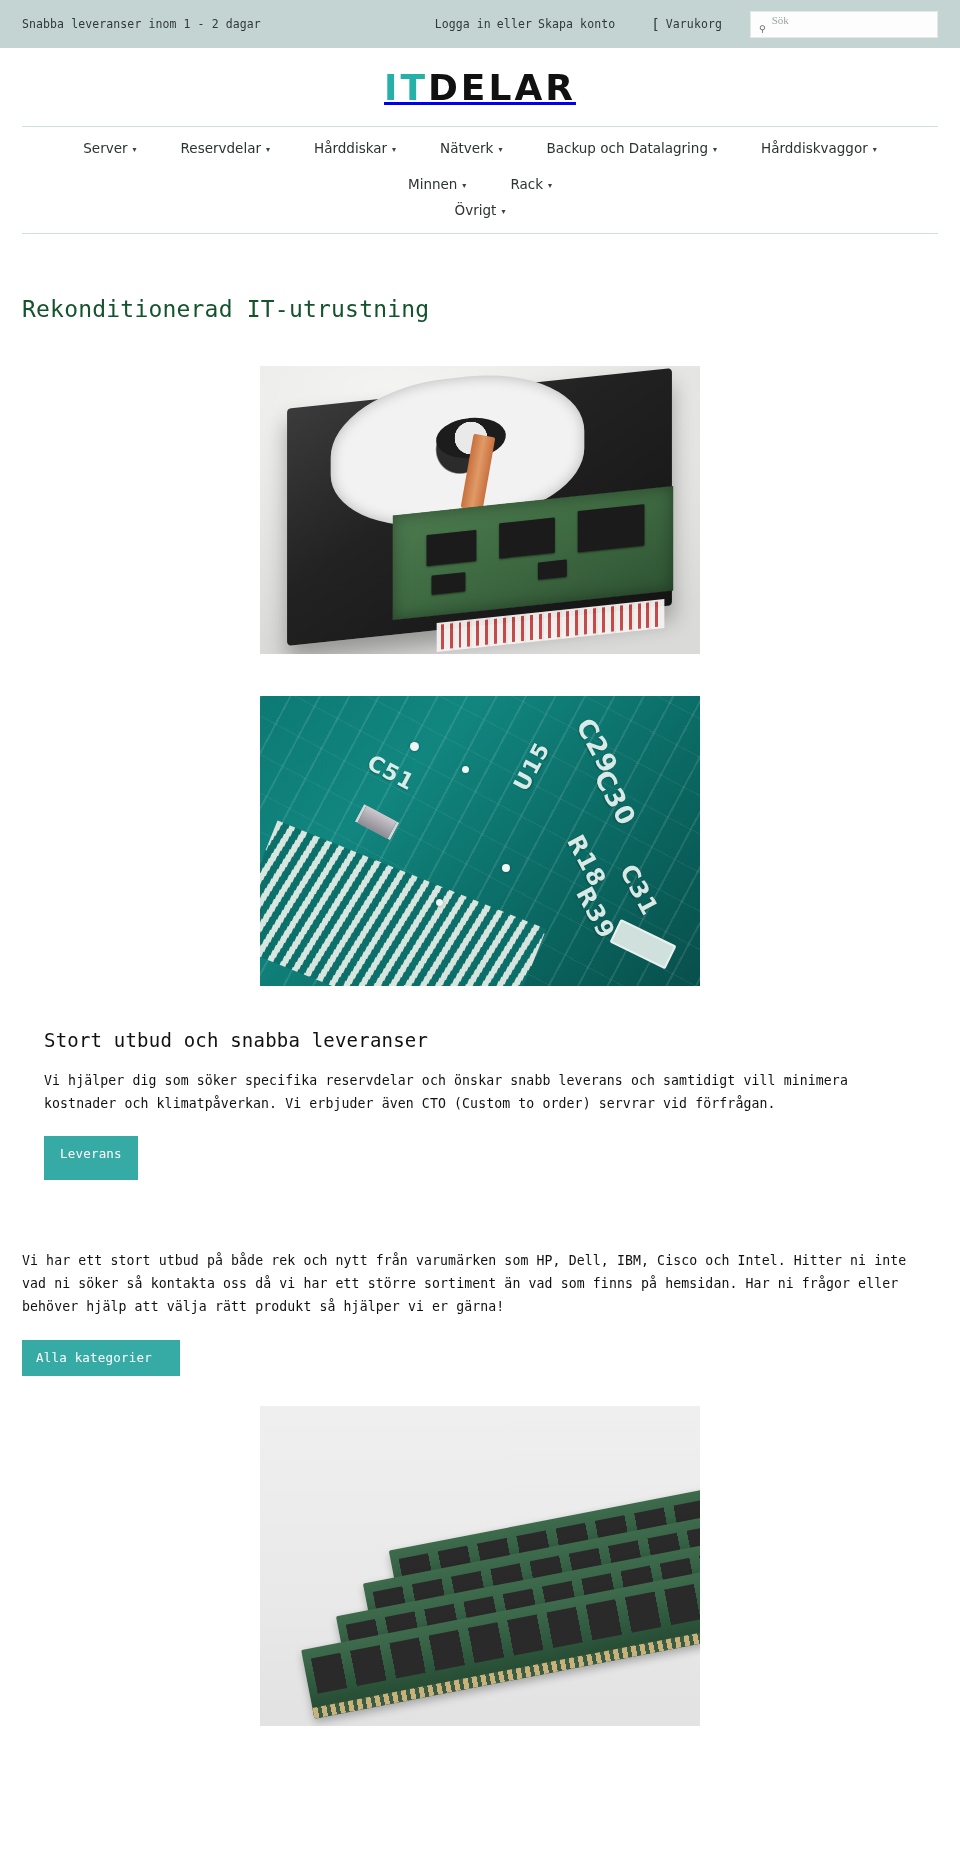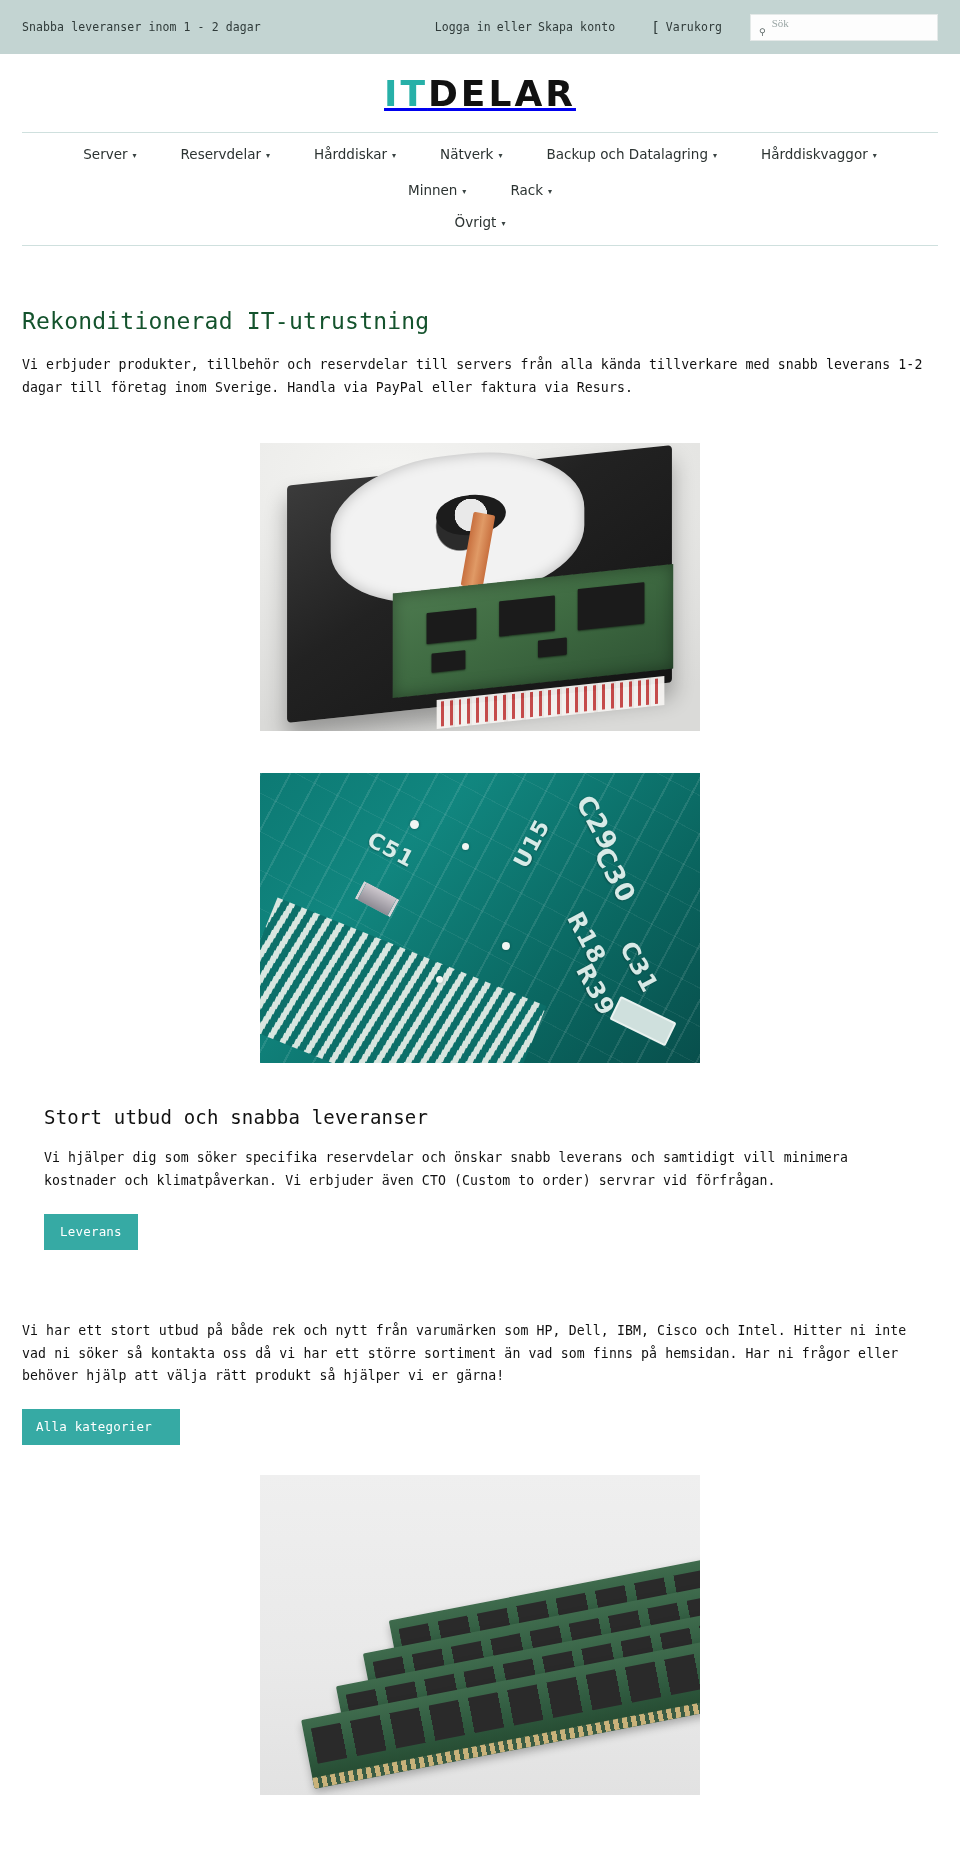--- a/index.html
+++ b/index.html
@@ -5,21 +5,21 @@
   * { box-sizing: border-box; }
   html, body {
     margin: 0; padding: 0;
     background: #ffffff;
     font-family: "DejaVu Sans Mono", "Liberation Mono", monospace;
   }
   body { width: 960px; height: 1875px; position: relative; overflow: hidden; }
 
   
   .topbar {
-    height: 54px;
+    height: 48px;
     background: #c3d4d2;
     display: flex;
     align-items: center;
     padding: 0 22px;
     font-size: 11.5px;
     color: #2f3a39;
     letter-spacing: 0.1px;
   }
   .topbar-left { flex: 0 0 auto; }
   .topbar-right {
@@ -88,21 +88,21 @@
     border-bottom: 1px solid #cfe0de;
     padding: 8px 0 10px 0;
     margin: 0 22px;
     font-family: "DejaVu Sans", sans-serif;
   }
   .nav-row {
     display: flex; justify-content: center; align-items: center;
     flex-wrap: wrap;
     gap: 10px;
   }
-  .nav-row.row2 { margin-top: 6px; }
+  .nav-row.row2 { }
   .nav-item {
     display: inline-flex; align-items: baseline;
     padding: 5px 17px;
     font-size: 13.5px;
     color: #2c3332;
     text-decoration: none;
     white-space: nowrap;
     cursor: pointer;
   }
   .nav-caret {
@@ -154,21 +154,21 @@
   }
   p.sec-text {
     font-size: 13.2px; line-height: 1.72; color: #111;
     margin: 0 0 21px 0; letter-spacing: 0.1px;
   }
   .btn {
     display: inline-block;
     background: #36aaa4;
     color: #ffffff;
     font-size: 12.5px;
-    padding: 10px 16px 11px 16px;
+    padding: 10px 16px 19px 16px;
     text-decoration: none;
     border: none;
     cursor: pointer;
     font-family: "DejaVu Sans Mono", "Liberation Mono", monospace;
     letter-spacing: 0.2px;
   }
   .btn.wide { padding: 10px 28px 11px 14px; }
 
   .block2 { margin-top: 70px; }
   h2.block-title {
@@ -347,21 +347,20 @@
   <div class="nav-row row2" id="nav-row-2">
       <a class="nav-item" href="#">
         <span>Övrigt</span>
         <span class="nav-caret">▾</span>
       </a>
     </div>
 </nav>
 
 <div class="content">
   <h1 class="page-title">Rekonditionerad IT-utrustning</h1>
-  <p class="lead">Vi erbjuder produkter, tillbehör och reservdelar till servers från alla kända tillverkare med snabb leverans 1-2 dagar till företag inom Sverige. Handla via PayPal eller faktura via Resurs.</p>
 
   <div class="hero-img-wrap">
     <div class="hdd-photo">
       <div class="hdd-body"></div>
       <div class="hdd-platter"></div>
       <div class="hdd-hub"></div>
       <div class="ribbon"></div>
       <div class="hdd-pcb">
         <div class="chip" style="left:12%;top:22%;width:18%;height:30%;"></div>
         <div class="chip" style="left:38%;top:18%;width:20%;height:34%;"></div>

